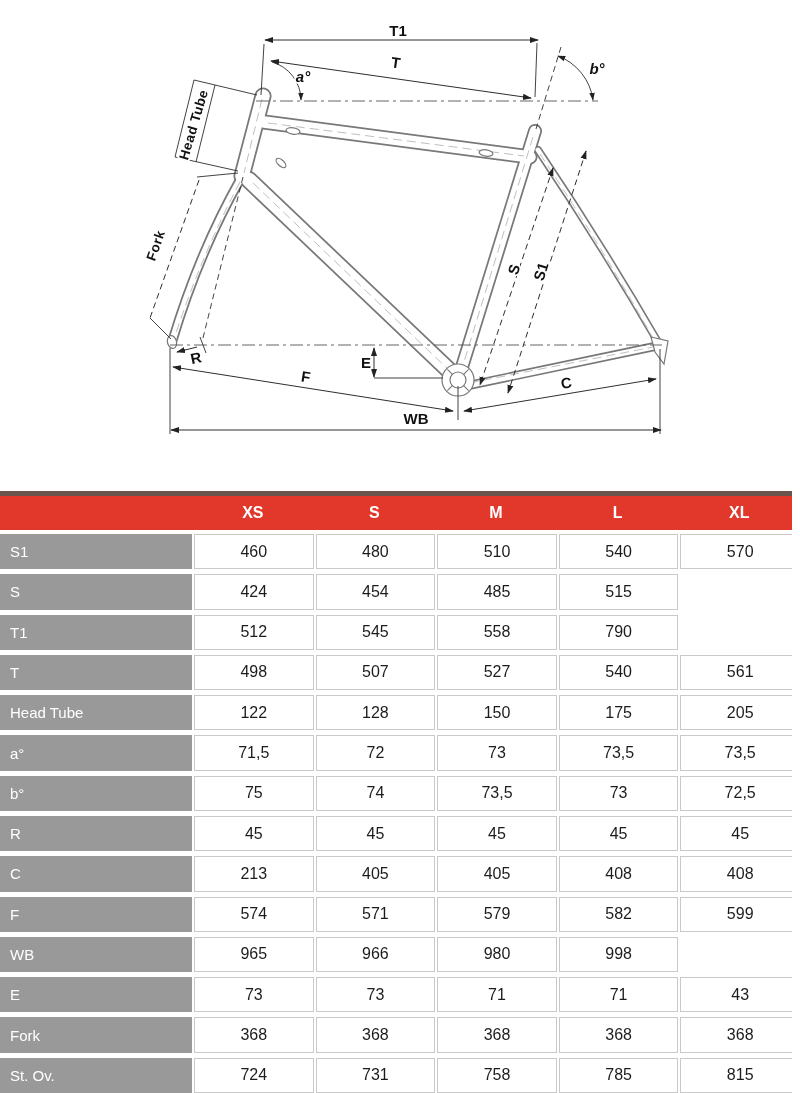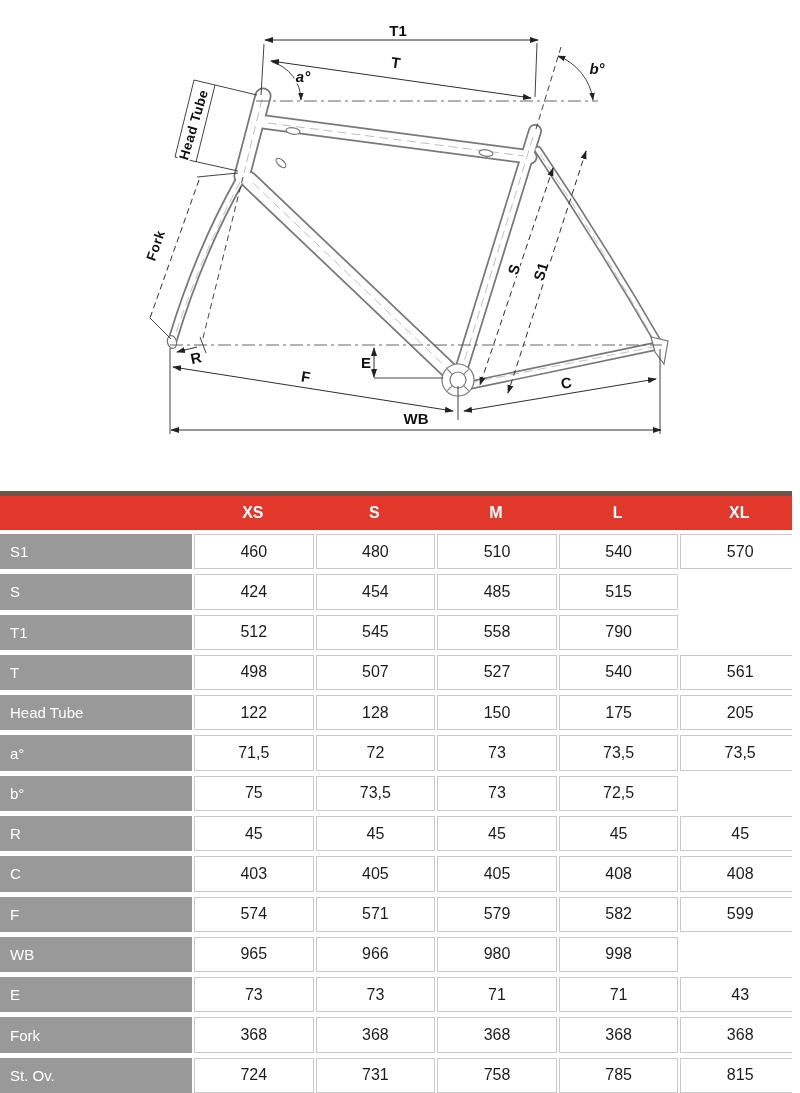--- a/index.html
+++ b/index.html
@@ -203,35 +203,36 @@
           <div class="lcell" style="background: rgb(153, 153, 153);">a°</div>
           <div class="dcell">71,5</div>
           <div class="dcell">72</div>
           <div class="dcell">73</div>
           <div class="dcell">73,5</div>
           <div class="dcell">73,5</div>
         </div>
         <div class="trow">
           <div class="lcell" style="background: rgb(153, 153, 153);">b°</div>
           <div class="dcell">75</div>
+          <div class="dcell">74</div>
           <div class="dcell">73,5</div>
           <div class="dcell">73</div>
           <div class="dcell">72,5</div>
         </div>
         <div class="trow">
           <div class="lcell" style="background: rgb(153, 153, 153);">R</div>
           <div class="dcell">45</div>
           <div class="dcell">45</div>
           <div class="dcell">45</div>
           <div class="dcell">45</div>
           <div class="dcell">45</div>
         </div>
         <div class="trow">
           <div class="lcell" style="background: rgb(153, 153, 153);">C</div>
-          <div class="dcell">403</div>
+          <div class="dcell">213</div>
           <div class="dcell">405</div>
           <div class="dcell">405</div>
           <div class="dcell">408</div>
           <div class="dcell">408</div>
         </div>
         <div class="trow">
           <div class="lcell" style="background: rgb(153, 153, 153);">F</div>
           <div class="dcell">574</div>
           <div class="dcell">571</div>
           <div class="dcell">579</div>

